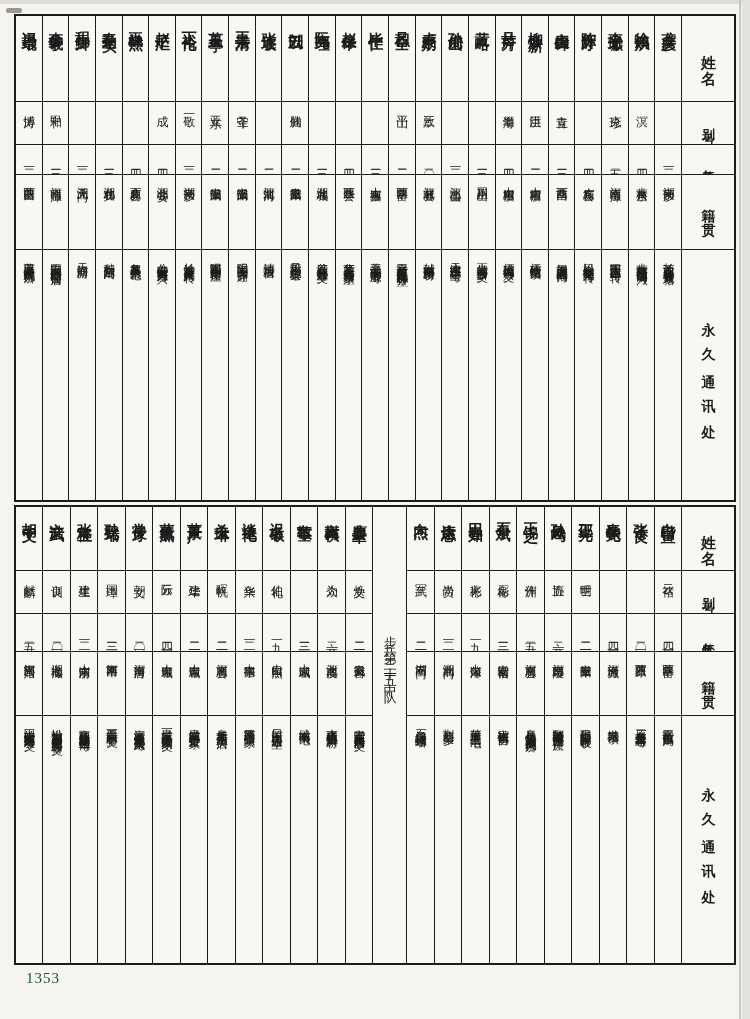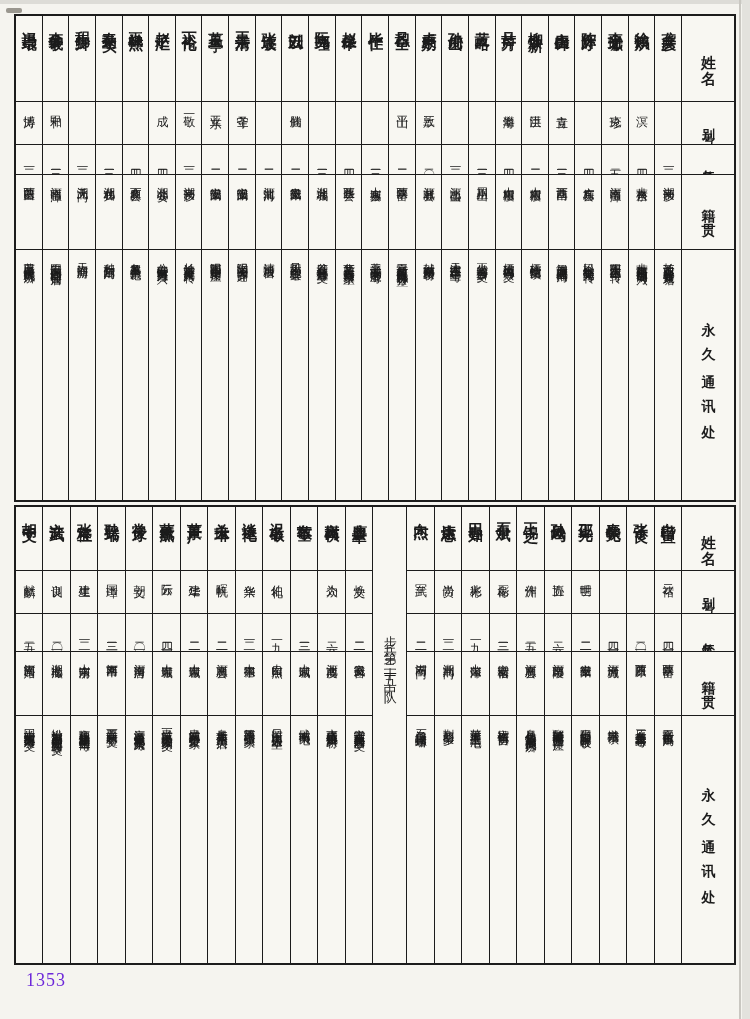--- a/index.html
+++ b/index.html
@@ -68,21 +68,21 @@
 
   
   .divider-col{flex:0 0 34px;justify-content:flex-start;align-items:center;}
   .divider-col .unit-text{
     writing-mode:vertical-rl;text-orientation:upright;
     font-size:13px;letter-spacing:8px;padding-top:118px;white-space:nowrap;
   }
 
   .page-number{
     position:absolute;left:26px;top:970px;
-    font-size:18px;letter-spacing:1px;color:#6d28d9;
+    font-size:15px;letter-spacing:1px;color:#14532d;
     font-family:"Liberation Serif","DejaVu Serif",serif;
   }
 </style>
 </head>
 <body>
 
 <div class="edge-top"></div>
 <div class="edge-right"></div>
 <div class="edge-right-line"></div>
 <div class="smudge"></div>

